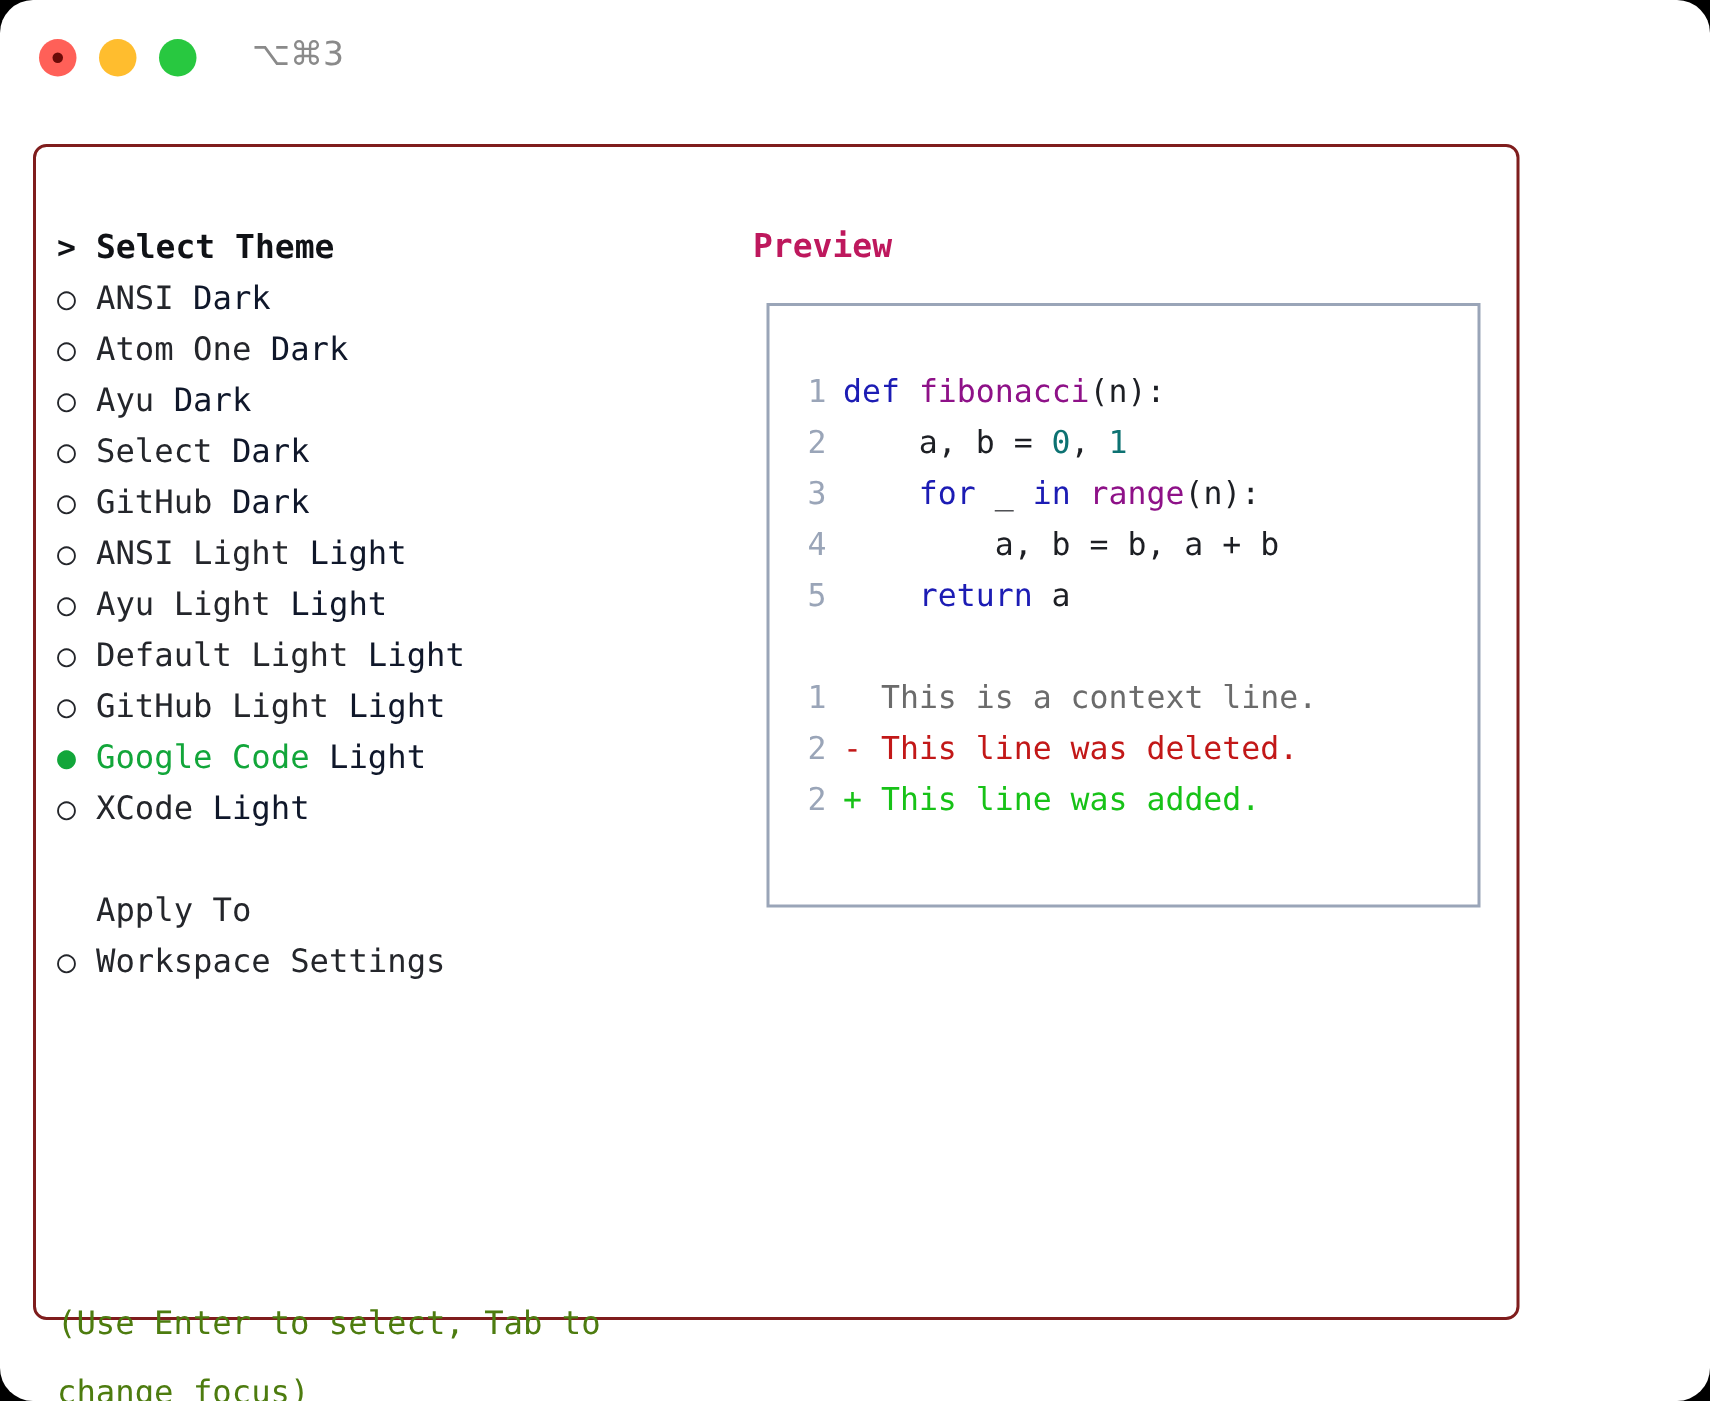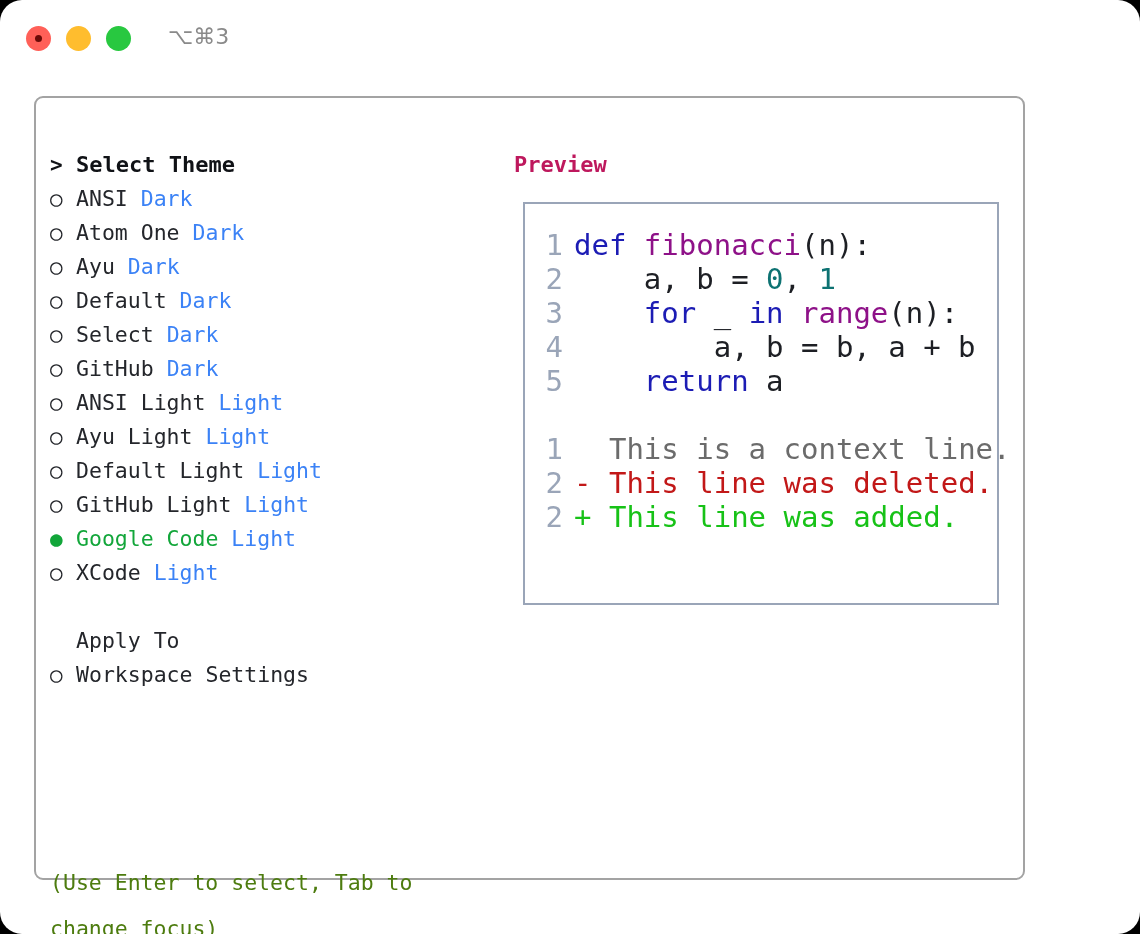--- a/index.html
+++ b/index.html
@@ -60,25 +60,24 @@
     font-family: "DejaVu Sans", "Liberation Sans", sans-serif;
   }
 
   
   #dialog {
     position: absolute;
     left: 22px;
     top: 96px;
     width: 991px;
     height: 784px;
-    border: 2px solid #a3a3a3;
+    border: 2px solid #7f1d1d;
     border-radius: 9px;
     box-sizing: border-box;
     background: #ffffff;
-    margin-left: 12px;
   }
 
   
   #left-col {
     position: absolute;
     left: 14px;
     top: 50px;
     width: 450px;
   }
   .row {
@@ -96,21 +95,21 @@
   .bullet {
     display: inline-block;
     width: 26px;
     font-size: 21px;
   }
   .bullet.hollow { color: #24262b; }
   .bullet.filled { color: #12a63a; }
   .bullet.blank  { color: transparent; }
   .name-sel { color: #12a63a; }
   .variant {
-    color: #3b82f6;
+    color: #0f172a;
     text-align: center;
   }
   #hint {
     position: absolute;
     left: 14px;
     top: 762px;
     width: 420px;
     font-size: 21.5px;
     line-height: 46px;
     color: #4d7c0f;
@@ -135,22 +134,22 @@
     top: 54px;
     width: 476px;
     height: 403px;
     border: 2px solid #9aa5b8;
     box-sizing: border-box;
     background: #ffffff;
   }
   #code {
     position: absolute;
     left: 14px;
-    top: 24px;
-    font-size: 29px;
+    top: 40px;
+    font-size: 21px;
     line-height: 34px;
     white-space: pre;
   }
   .ln {
     display: inline-block;
     width: 24px;
     text-align: right;
     color: #9aa5b8;
   }
   .gap { display: inline-block; width: 11px; }
@@ -179,21 +178,20 @@
   <div id="dialog">
 
     <div id="left-col">
       <div class="row heading">
         <span class="bullet">&gt;</span><span>Select Theme</span>
       </div>
       <div id="theme-list">
           <div class="row"><span class="bullet hollow">○</span><span>ANSI</span> <span class="variant">Dark</span></div>
           <div class="row"><span class="bullet hollow">○</span><span>Atom One</span> <span class="variant">Dark</span></div>
           <div class="row"><span class="bullet hollow">○</span><span>Ayu</span> <span class="variant">Dark</span></div>
-          <div class="row"><span class="bullet hollow">○</span><span>Default</span> <span class="variant">Dark</span></div>
           <div class="row"><span class="bullet hollow">○</span><span>Select</span> <span class="variant">Dark</span></div>
           <div class="row"><span class="bullet hollow">○</span><span>GitHub</span> <span class="variant">Dark</span></div>
           <div class="row"><span class="bullet hollow">○</span><span>ANSI Light</span> <span class="variant">Light</span></div>
           <div class="row"><span class="bullet hollow">○</span><span>Ayu Light</span> <span class="variant">Light</span></div>
           <div class="row"><span class="bullet hollow">○</span><span>Default Light</span> <span class="variant">Light</span></div>
           <div class="row"><span class="bullet hollow">○</span><span>GitHub Light</span> <span class="variant">Light</span></div>
           <div class="row"><span class="bullet filled">●</span><span class="name-sel">Google Code</span> <span class="variant">Light</span></div>
           <div class="row"><span class="bullet hollow">○</span><span>XCode</span> <span class="variant">Light</span></div>
         </div>
 

